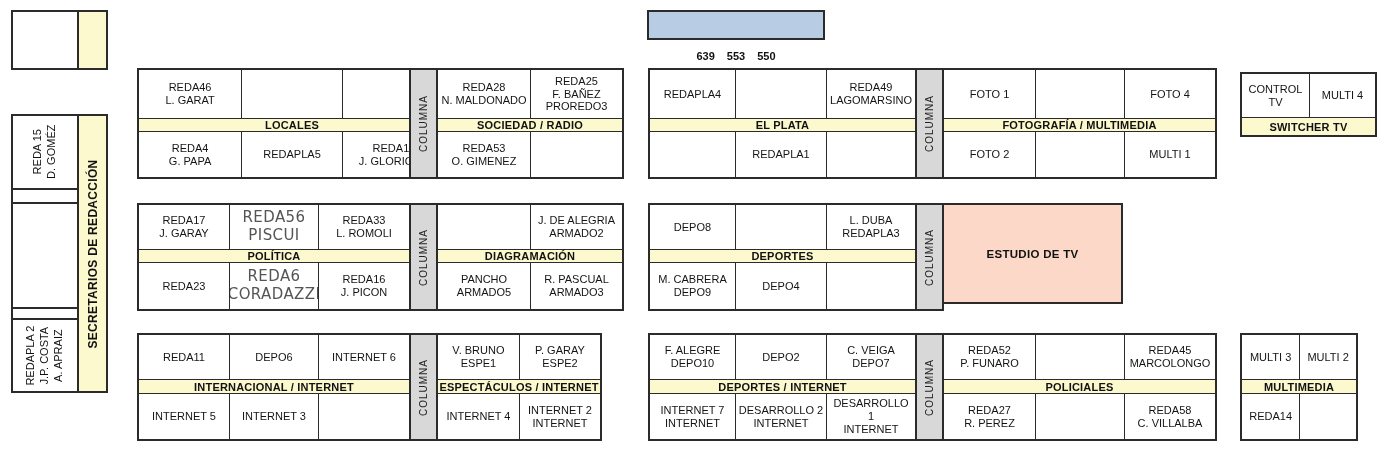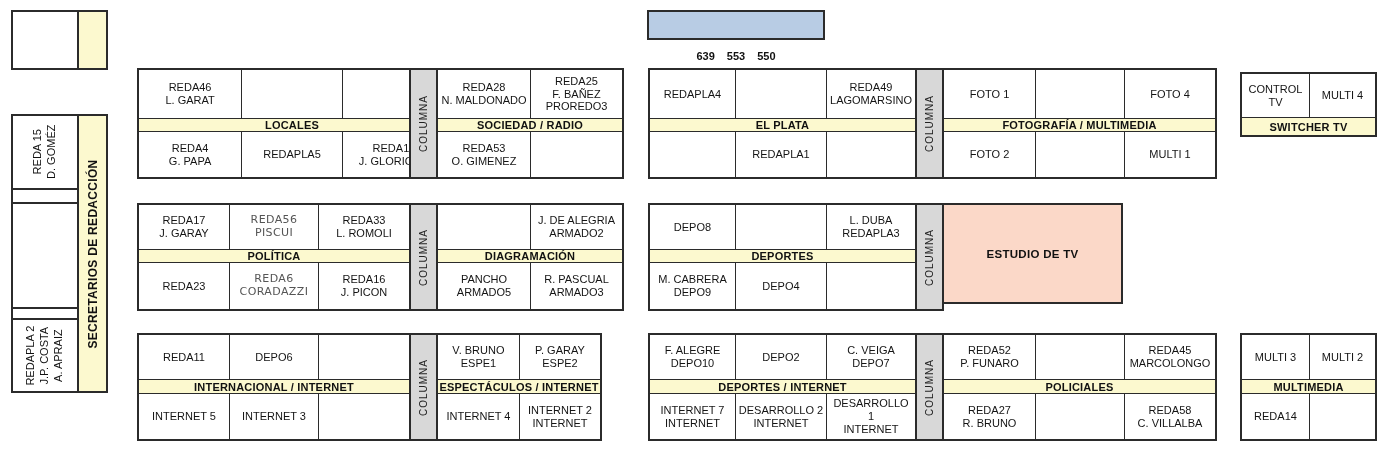--- a/index.html
+++ b/index.html
@@ -12,21 +12,21 @@
   html,body{margin:0;padding:0;background:#fff;}
   body{font-family:"Liberation Sans",sans-serif;color:#111;}
   #stage{position:relative;width:1389px;height:450px;background:#fff;overflow:hidden;}
   .box{position:absolute;box-sizing:border-box;border:2px solid var(--line);background:#fff;}
   
   .desk-table{display:grid;}
   .cell{display:flex;flex-direction:column;align-items:center;justify-content:center;
         text-align:center;font-size:11px;line-height:1.18;color:#141414;
         overflow:hidden;padding:1px 2px;box-sizing:border-box;}
   .cell.divider{border-right:1.5px solid var(--line);}
-  .cell.alt{font-family:"DejaVu Sans",sans-serif;font-size:11px;letter-spacing:.4px;color:#555;}
+  .cell.alt{font-family:"DejaVu Sans",sans-serif;font-size:15px;letter-spacing:.4px;color:#555;}
   .band{grid-column:1/-1;display:flex;align-items:center;justify-content:center;
         background:var(--yellow);border-top:1.5px solid var(--line);border-bottom:1.5px solid var(--line);
         font-weight:bold;font-size:11px;letter-spacing:.2px;box-sizing:border-box;color:#111;}
   .band.no-bottom{border-bottom:none;}
   
   .columna{position:absolute;box-sizing:border-box;border:2px solid var(--line);background:var(--gray);
            display:flex;align-items:center;justify-content:center;overflow:hidden;}
   .columna span{transform:rotate(-90deg);white-space:nowrap;font-size:10px;letter-spacing:1px;color:#222;}
   
   .rot{transform:rotate(-90deg);white-space:nowrap;text-align:center;}
@@ -233,20 +233,23 @@
       </div>
       <div class="cell"></div>
     </div>
     <div class="box desk-table" style="left: 137px; top: 333px; width: 274px; height: 108px; grid-template-columns: 91fr 89fr 90fr; grid-template-rows: 44px 15px 45px;">
       <div class="cell divider">
         <div>REDA11</div>
       </div>
       <div class="cell divider">
         <div>DEPO6</div>
       </div>
+      <div class="cell">
+        <div>INTERNET 6</div>
+      </div>
       <div class="band">INTERNACIONAL / INTERNET</div>
       <div class="cell divider">
         <div>INTERNET 5</div>
       </div>
       <div class="cell divider">
         <div>INTERNET 3</div>
       </div>
       <div class="cell"></div>
     </div>
     <div class="box desk-table" style="left: 436px; top: 333px; width: 166px; height: 108px; grid-template-columns: 93fr 91fr; grid-template-rows: 44px 15px 45px;">
@@ -299,29 +302,29 @@
         <div>P. FUNARO</div>
       </div>
       <div class="cell divider"></div>
       <div class="cell">
         <div>REDA45</div>
         <div>MARCOLONGO</div>
       </div>
       <div class="band">POLICIALES</div>
       <div class="cell divider">
         <div>REDA27</div>
-        <div>R. BRUNO</div>
+        <div>R. PEREZ</div>
       </div>
       <div class="cell divider"></div>
       <div class="cell">
         <div>REDA58</div>
         <div>C. VILLALBA</div>
       </div>
     </div>
-    <div class="box desk-table" style="left: 1240px; top: 333px; width: 137px; height: 108px; grid-template-columns: 68fr 65fr; grid-template-rows: 44px 15px 45px;">
+    <div class="box desk-table" style="left: 1240px; top: 333px; width: 118px; height: 108px; grid-template-columns: 68fr 65fr; grid-template-rows: 44px 15px 45px;">
       <div class="cell divider">
         <div>MULTI 3</div>
       </div>
       <div class="cell">
         <div>MULTI 2</div>
       </div>
       <div class="band">MULTIMEDIA</div>
       <div class="cell divider">
         <div>REDA14</div>
       </div>

